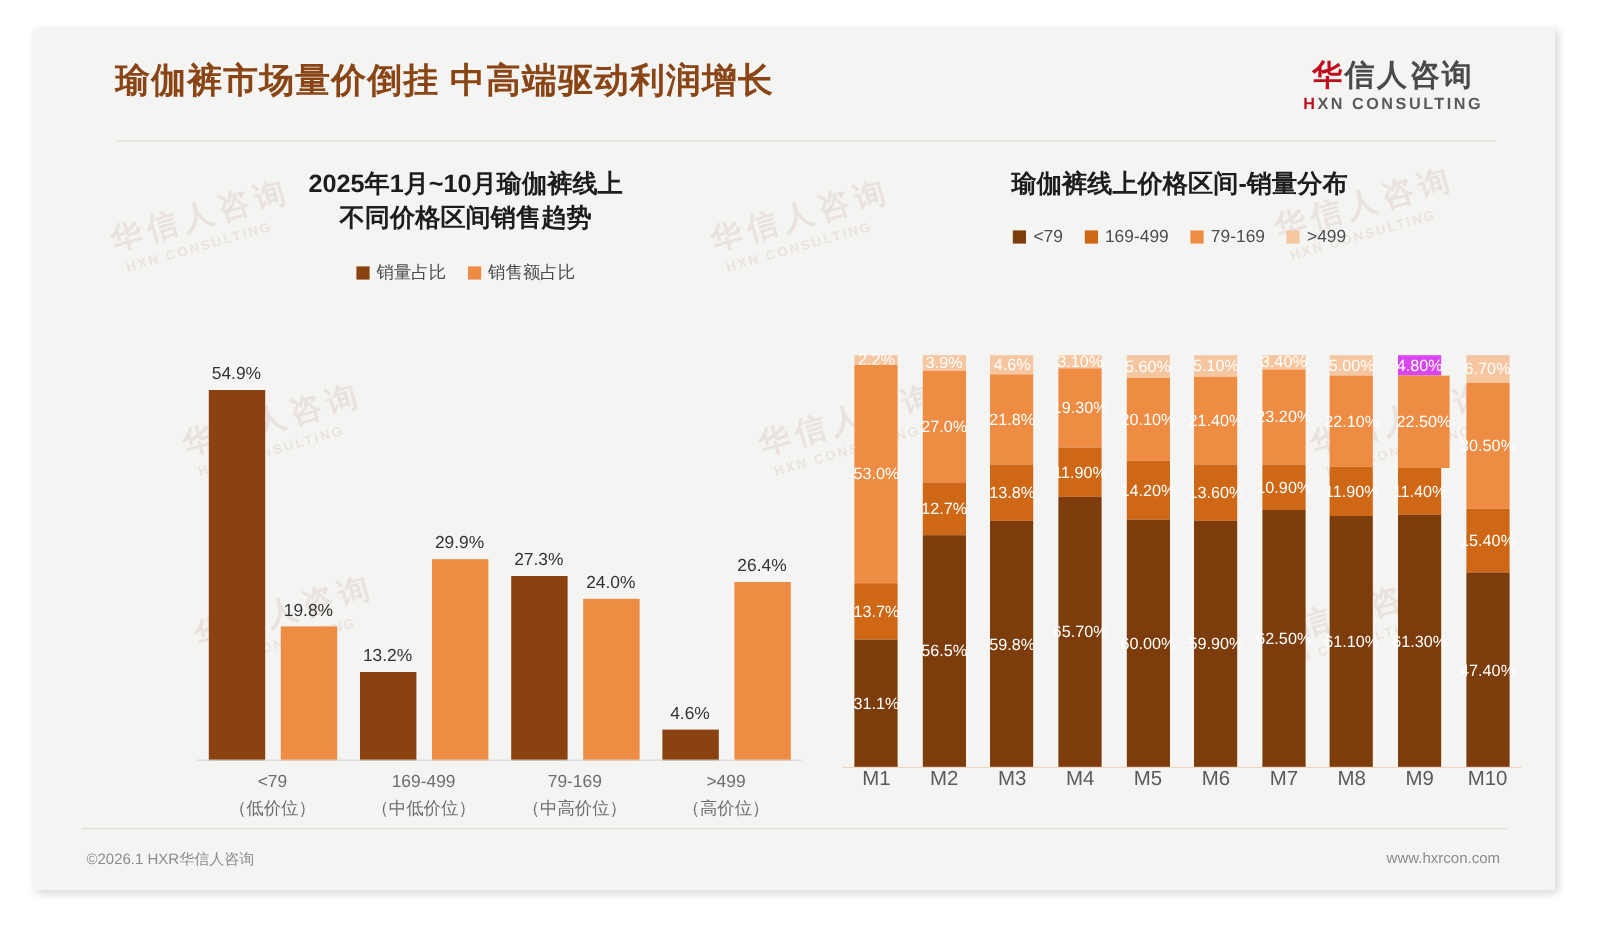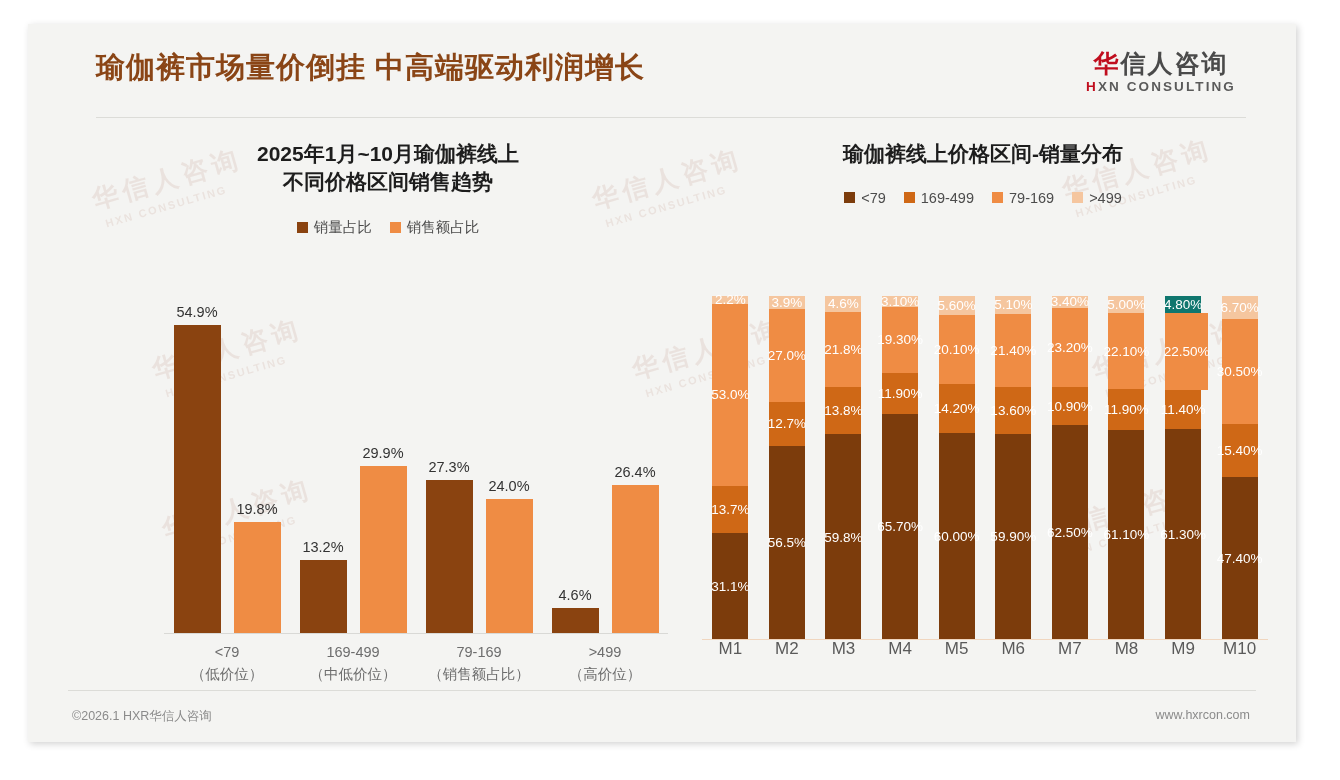--- a/index.html
+++ b/index.html
@@ -187,21 +187,21 @@
                 <div class="gbar" style="background: rgb(239, 140, 68); height: 44%;">
                   <div class="gval">26.4%</div>
                 </div>
               </div>
             </div>
         </div>
         <div class="gaxis"></div>
         <div class="gcats" id="gcats">
             <div class="gcat"><span>&lt;79</span><span class="sub">（低价位）</span></div>
             <div class="gcat"><span>169-499</span><span class="sub">（中低价位）</span></div>
-            <div class="gcat"><span>79-169</span><span class="sub">（销售额占比）</span></div>
+            <div class="gcat"><span>79-169</span><span class="sub">（中高价位）</span></div>
             <div class="gcat"><span>&gt;499</span><span class="sub">（高价位）</span></div>
           </div>
       </div>
     </div>
 
     <div class="panel panel-right">
       <div class="chart-title">
         <span class="ln">瑜伽裤线上价格区间-销量分布</span>
       </div>
       <div class="legend" id="right-legend">
@@ -348,21 +348,21 @@
                 <div class="sseg" style="background: rgb(207, 104, 22); height: 11.8881%;">
                   <span>11.90%</span>
                 </div>
                 <div class="sseg" style="background: rgb(124, 60, 12); height: 61.039%;">
                   <span>61.10%</span>
                 </div>
               </div>
             </div>
             <div class="scol">
               <div class="sbar">
-                <div class="sseg" style="background: #0f766e; height: 4.8%;">
+                <div class="sseg" style="background: #d946ef; height: 4.8%;">
                   <span>4.80%</span>
                 </div>
                 <div class="sseg" style="background: rgb(239, 140, 68); height: 22.5%; padding-left: 43px;">
                   <span>22.50%</span>
                 </div>
                 <div class="sseg" style="background: rgb(207, 104, 22); height: 11.4%;">
                   <span>11.40%</span>
                 </div>
                 <div class="sseg" style="background: rgb(124, 60, 12); height: 61.3%;">
                   <span>61.30%</span>

